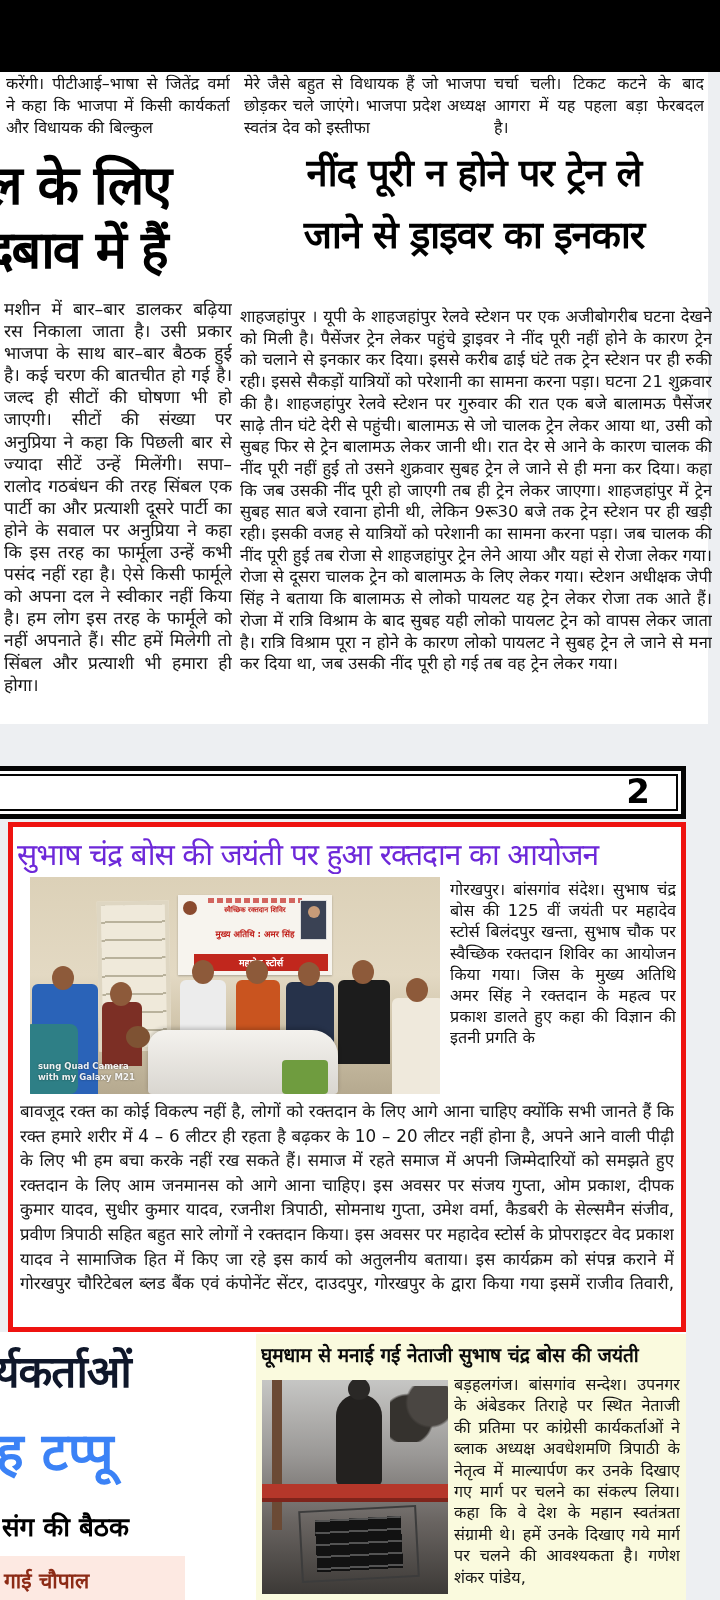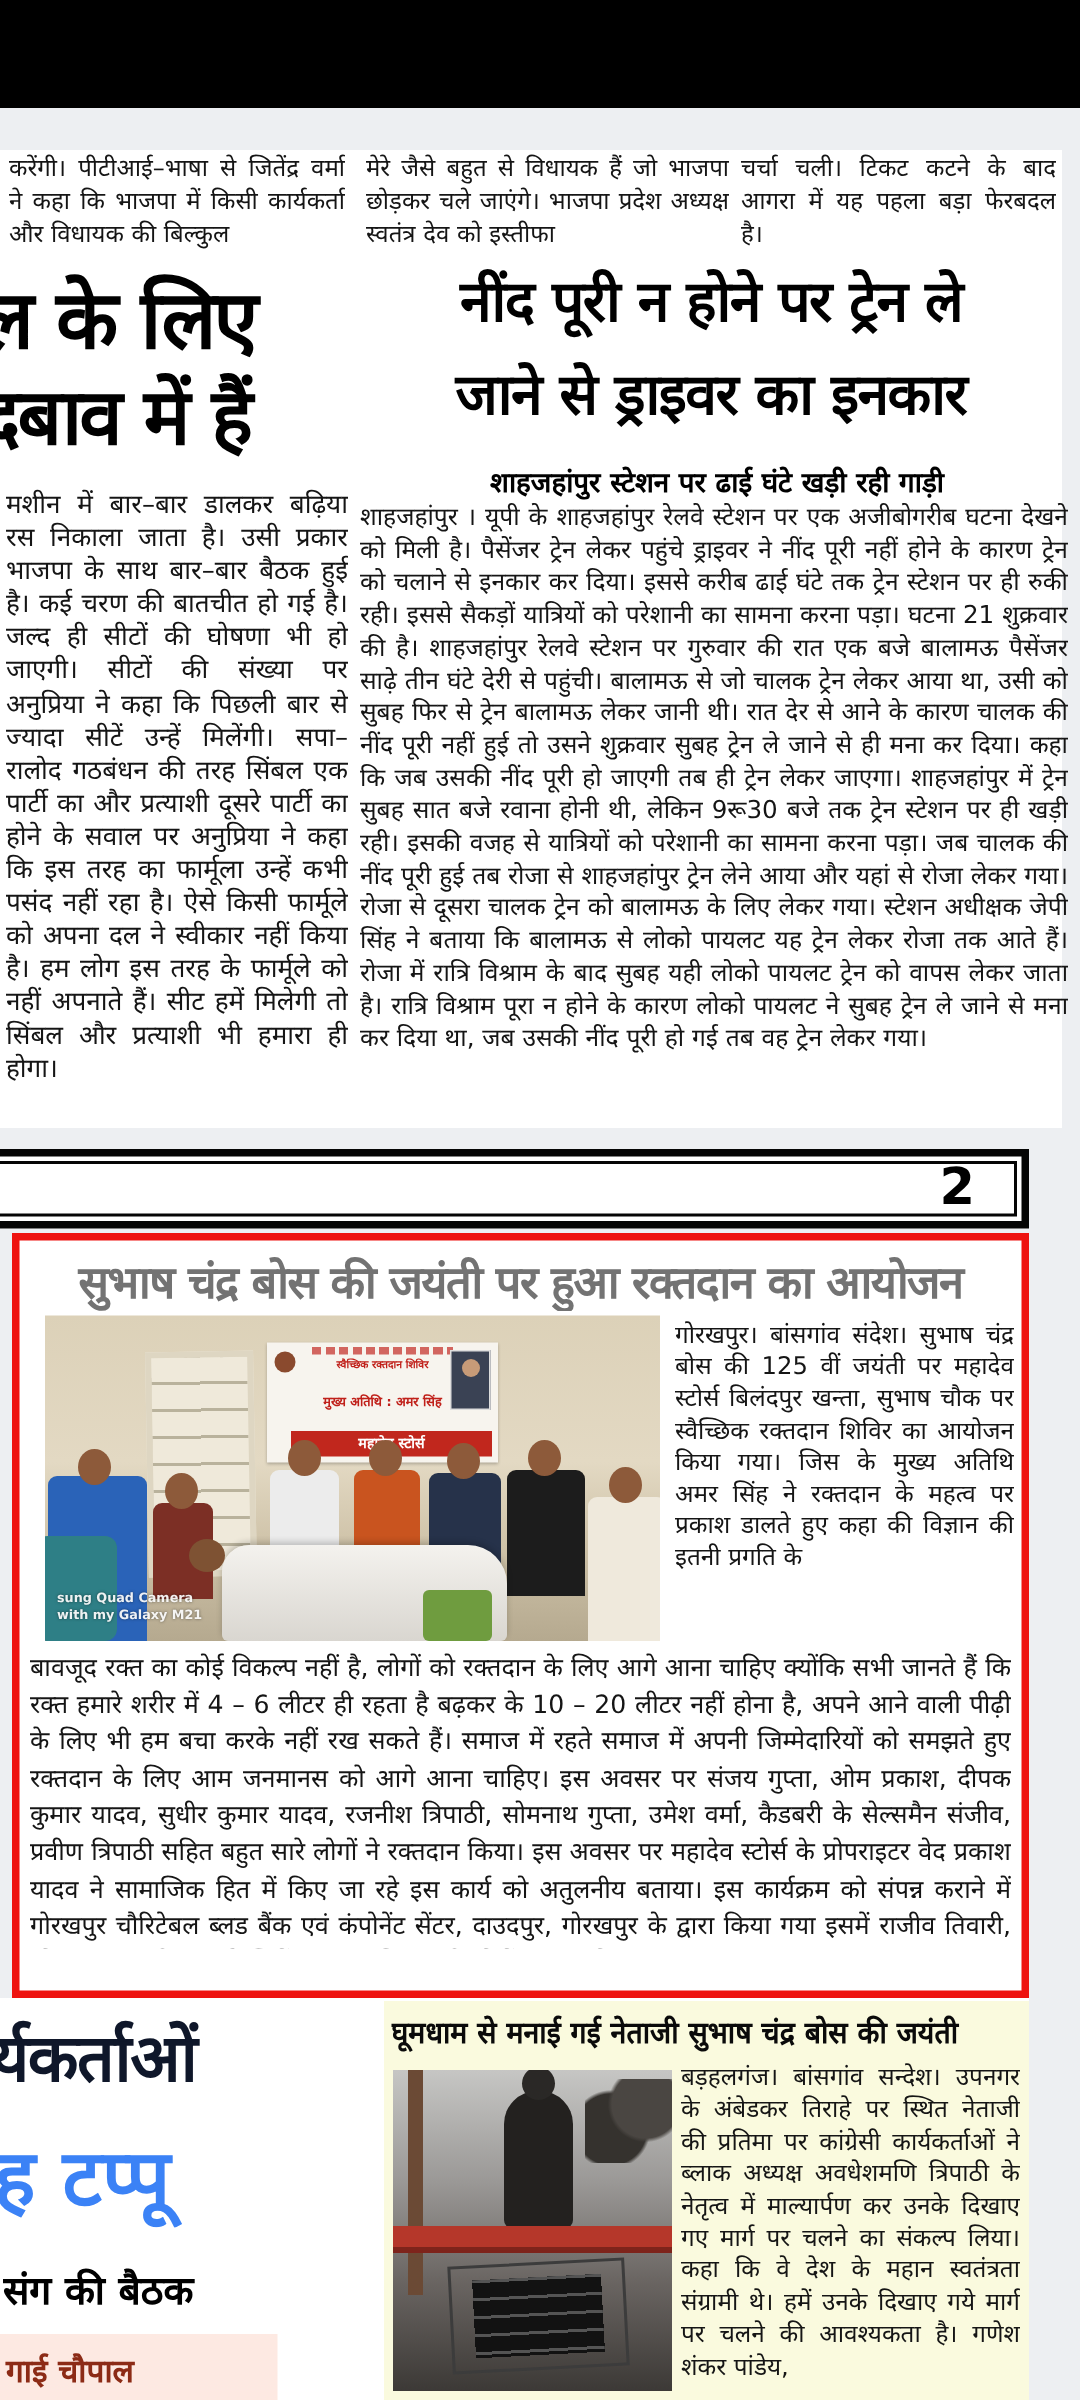--- a/index.html
+++ b/index.html
@@ -10,21 +10,21 @@
     font-family:"DejaVu Sans", sans-serif;
     color:#151515;
   }
   .abs { position:absolute; }
   .just { text-align:justify; text-justify:inter-word; overflow:hidden; }
 
   
   #statusbar { left:0; top:0; width:720px; height:72px; background:#000; }
 
   
-  #page-top { left:0; top:72px; width:708px; height:652px; background:#fff;margin-top:28px; }
+  #page-top { left:0; top:72px; width:708px; height:652px; background:#fff; }
   #tc1 { left:6px;  width:224px; }
   #tc2 { left:244px; width:242px; }
   #tc3 { left:494px; width:210px; }
 
   .bigfrag { left:0; width:234px; overflow:hidden; font-weight:bold; color:#000; white-space:nowrap; }
   #lh1 { top:74px;  font-size:54px; }
   #lh2 { top:140px; font-size:52px; }
   .bigfrag span { display:inline-block; margin-left:-14px; letter-spacing:-2px; }
 
   #rh { left:238px; top:70px; width:472px; height:128px; font-size:38px; line-height:62px;
@@ -34,22 +34,22 @@
   #leftBody  { left:4px;   top:226px; width:228px; height:422px; font-size:17.4px; line-height:22.1px; }
 
   
   #numbar { left:-14px; top:766px; width:700px; height:53px; background:#fff; border:5px solid #050505; }
   #numbar-inner { position:absolute; left:3px; right:3px; top:3px; bottom:3px; border:2px solid #050505; }
   #pagenum { position:absolute; right:26px; top:50%; transform:translateY(-54%);
              font-size:34px; font-weight:bold; color:#000; }
 
   
   #redart { left:8px; top:822px; width:678px; height:510px; background:#fff; border:5px solid #ee1310; }
-  #redart-headline { left:4px; top:6px; width:660px; font-size:30px; font-weight:bold; text-align:center;
-                     letter-spacing:-1px; white-space:nowrap; overflow:hidden; color:#737373; }
+  #redart-headline { left:4px; top:6px; width:660px; font-size:30px; font-weight:normal; text-align:left;
+                     letter-spacing:-1px; white-space:nowrap; overflow:hidden; color:#6d28d9; }
   #donation-photo { left:17px; top:50px; width:410px; height:217px; overflow:hidden;
                     background:linear-gradient(180deg,#dcd1b8 0%,#e3d9c3 45%,#cfc3a9 70%,#b5a98f 100%); }
   #redart-intro { left:437px; top:52px; width:226px; height:216px; font-size:16.2px; line-height:21.2px; }
   #redart-body  { left:7px; top:272px; width:654px; height:200px; font-size:16.8px; line-height:24.6px; }
 
   
   #ph-window { position:absolute; left:68px; top:24px; width:72px; height:150px;
                background:
                  repeating-linear-gradient(0deg,#efe9da 0 16px,#b9b29c 16px 18px),
                  repeating-linear-gradient(90deg,transparent 0 22px,#b9b29c 22px 24px);
@@ -122,21 +122,20 @@
   <div id="tc2" class="abs just">मेरे जैसे बहुत से विधायक हैं जो भाजपा छोड़कर चले जाएंगे। भाजपा प्रदेश अध्यक्ष स्वतंत्र देव को इस्तीफा</div>
   <div id="tc3" class="abs just">चर्चा चली। टिकट कटने के बाद आगरा में यह पहला बड़ा फेरबदल है।</div>
 
   <div id="lh1" class="abs bigfrag"><span>ल के लिए</span></div>
   <div id="lh2" class="abs bigfrag"><span>दबाव में हैं</span></div>
 
   <div id="rh" class="abs">
     <div>नींद पूरी न होने पर ट्रेन ले</div>
     <div>जाने से ड्राइवर का इनकार</div>
   </div>
-  <div id="subhead" class="abs">शाहजहांपुर स्टेशन पर ढाई घंटे खड़ी रही गाड़ी</div>
   <div id="trainBody" class="abs just">शाहजहांपुर । यूपी के शाहजहांपुर रेलवे स्टेशन पर एक अजीबोगरीब घटना देखने को मिली है। पैसेंजर ट्रेन लेकर पहुंचे ड्राइवर ने नींद पूरी नहीं होने के कारण ट्रेन को चलाने से इनकार कर दिया। इससे करीब ढाई घंटे तक ट्रेन स्टेशन पर ही रुकी रही। इससे सैकड़ों यात्रियों को परेशानी का सामना करना पड़ा। घटना 21 शुक्रवार की है। शाहजहांपुर रेलवे स्टेशन पर गुरुवार की रात एक बजे बालामऊ पैसेंजर साढ़े तीन घंटे देरी से पहुंची। बालामऊ से जो चालक ट्रेन लेकर आया था, उसी को सुबह फिर से ट्रेन बालामऊ लेकर जानी थी। रात देर से आने के कारण चालक की नींद पूरी नहीं हुई तो उसने शुक्रवार सुबह ट्रेन ले जाने से ही मना कर दिया। कहा कि जब उसकी नींद पूरी हो जाएगी तब ही ट्रेन लेकर जाएगा। शाहजहांपुर में ट्रेन सुबह सात बजे रवाना होनी थी, लेकिन 9रू30 बजे तक ट्रेन स्टेशन पर ही खड़ी रही। इसकी वजह से यात्रियों को परेशानी का सामना करना पड़ा। जब चालक की नींद पूरी हुई तब रोजा से शाहजहांपुर ट्रेन लेने आया और यहां से रोजा लेकर गया। रोजा से दूसरा चालक ट्रेन को बालामऊ के लिए लेकर गया। स्टेशन अधीक्षक जेपी सिंह ने बताया कि बालामऊ से लोको पायलट यह ट्रेन लेकर रोजा तक आते हैं। रोजा में रात्रि विश्राम के बाद सुबह यही लोको पायलट ट्रेन को वापस लेकर जाता है। रात्रि विश्राम पूरा न होने के कारण लोको पायलट ने सुबह ट्रेन ले जाने से मना कर दिया था, जब उसकी नींद पूरी हो गई तब वह ट्रेन लेकर गया।</div>
   <div id="leftBody" class="abs just">मशीन में बार–बार डालकर बढ़िया रस निकाला जाता है। उसी प्रकार भाजपा के साथ बार–बार बैठक हुई है। कई चरण की बातचीत हो गई है। जल्द ही सीटों की घोषणा भी हो जाएगी। सीटों की संख्या पर अनुप्रिया ने कहा कि पिछली बार से ज्यादा सीटें उन्हें मिलेंगी। सपा–रालोद गठबंधन की तरह सिंबल एक पार्टी का और प्रत्याशी दूसरे पार्टी का होने के सवाल पर अनुप्रिया ने कहा कि इस तरह का फार्मूला उन्हें कभी पसंद नहीं रहा है। ऐसे किसी फार्मूले को अपना दल ने स्वीकार नहीं किया है। हम लोग इस तरह के फार्मूले को नहीं अपनाते हैं। सीट हमें मिलेगी तो सिंबल और प्रत्याशी भी हमारा ही होगा।</div>
 </div>
 
 <div id="numbar" class="abs">
   <div id="numbar-inner">
     <div id="pagenum">2</div>
   </div>
 </div>
 

